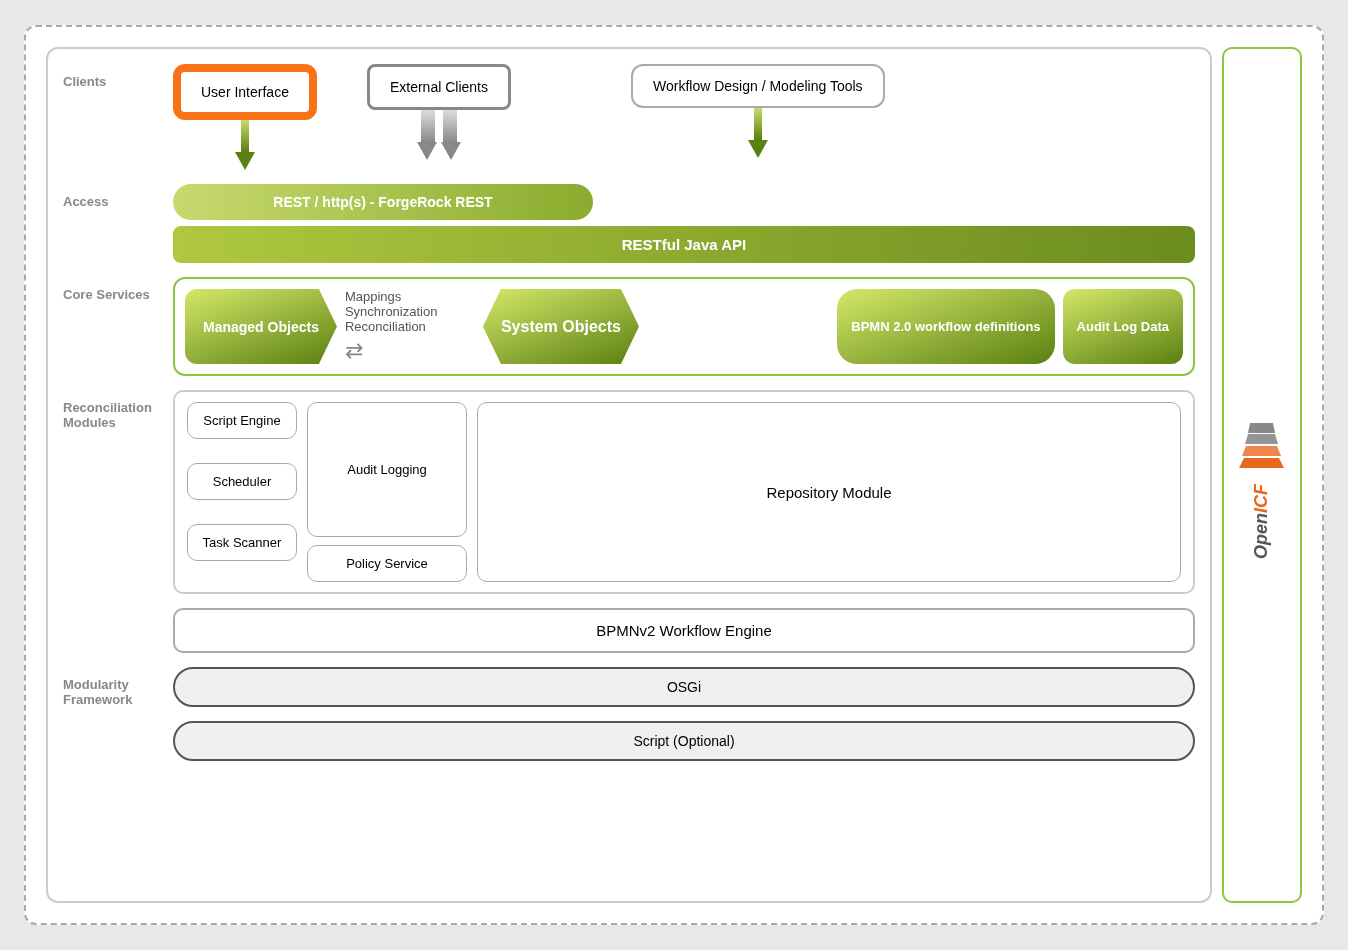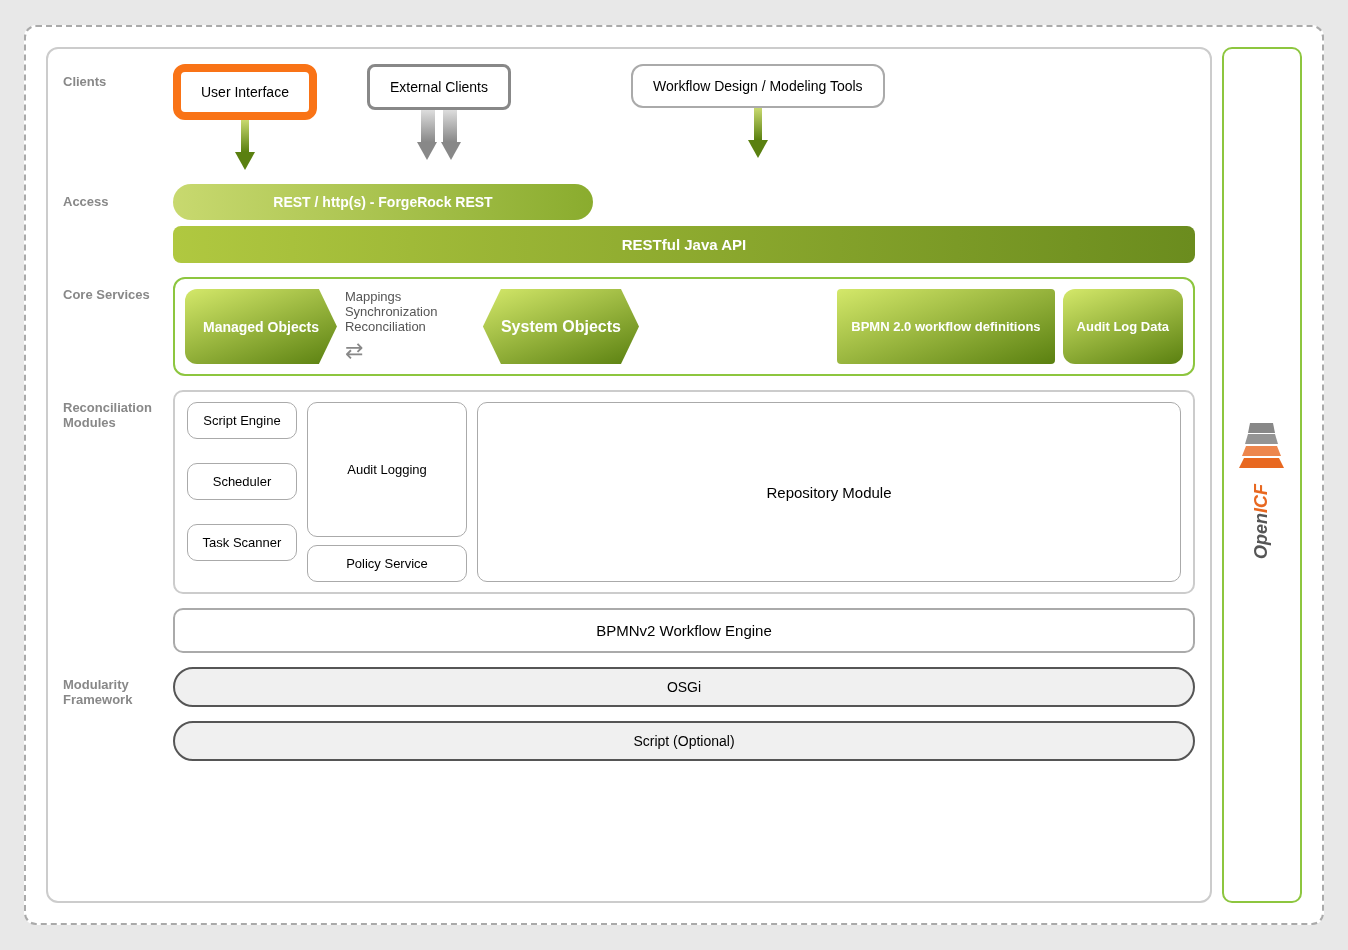--- a/index.html
+++ b/index.html
@@ -277,21 +277,21 @@
               <div>Reconciliation</div>
               <div style="font-size:22px;color:#888;margin-top:4px;">⇄</div>
             </div>
 
             <div style="background:linear-gradient(160deg,#d4e86a 0%,#5a8010 100%);padding:20px 18px;color:white;font-size:16px;font-weight:bold;text-align:right;min-width:110px;clip-path:polygon(18px 0,calc(100% - 18px) 0,100% 50%,calc(100% - 18px) 100%,18px 100%,0 50%);display:flex;align-items:center;justify-content:center;">
               <span>System Objects</span>
             </div>
 
             <div style="flex:1;"></div>
 
-            <div style="background:linear-gradient(160deg,#d4e86a 0%,#5a8010 100%);border-radius:4px;padding:16px 14px;color:white;font-size:13px;font-weight:bold;text-align:center;min-width:110px;display:flex;align-items:center;justify-content:flex-start;">
+            <div style="background:linear-gradient(160deg,#d4e86a 0%,#5a8010 100%);border-radius:20px;padding:16px 14px;color:white;font-size:13px;font-weight:bold;text-align:center;min-width:110px;display:flex;align-items:center;justify-content:flex-start;">
               <span>BPMN 2.0 workflow definitions</span>
             </div>
 
             <div style="background:linear-gradient(160deg,#d4e86a 0%,#5a8010 100%);border-radius:12px;padding:16px 14px;color:white;font-size:13px;font-weight:bold;text-align:center;min-width:100px;display:flex;align-items:center;justify-content:center;">
               <span>Audit Log Data</span>
             </div>
           </div>
         </div>
       </div>
     </div>

